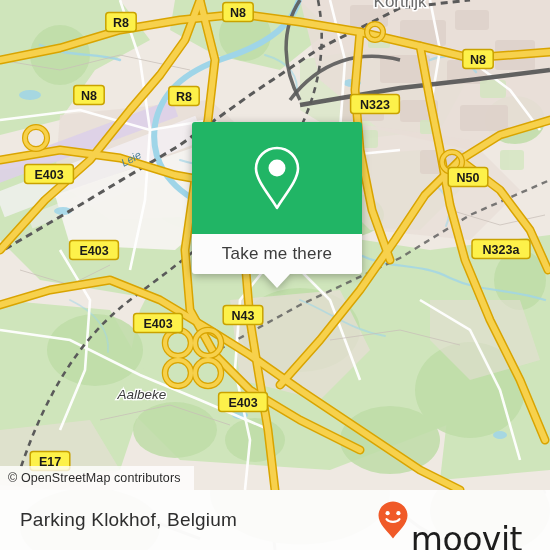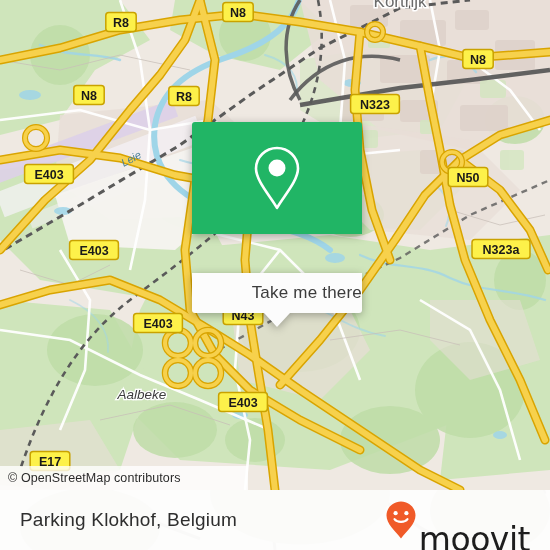--- a/index.html
+++ b/index.html
@@ -12,21 +12,21 @@
 
   
   .map{
     position:absolute;left:0;top:0;width:550px;height:490px;
     overflow:hidden;background:#f0abfc;
   }
   .map-svg{position:absolute;left:0;top:0;}
 
   
   .attrib{
-    position:absolute;left:0;top:466px;width:248px;height:24px;
+    position:absolute;left:0;top:466px;width:194px;height:24px;
     background:rgba(255,255,255,.78);
     display:flex;align-items:center;
     z-index:40;
   }
   .attrib span{
     font-size:12.5px;color:#2b2b2b;padding-left:8px;letter-spacing:.1px;
     white-space:nowrap;
   }
 
   
@@ -34,23 +34,22 @@
     position:absolute;left:192px;top:122px;width:170px;
     z-index:60;
     filter:drop-shadow(0 2px 4px rgba(0,0,0,.30));
   }
   .popup-top{
     height:112px;border-radius:3px 3px 0 0;
     display:flex;align-items:center;justify-content:center;
   }
   .popup-bottom{
     background:#fcfcfc;height:40px;border-radius:0 0 3px 3px;
-    display:flex;align-items:center;justify-content:flex-end;
+    display:flex;align-items:center;justify-content:center;
     position:relative;
-    margin-top:39px;
   }
   .popup-bottom span{
     font-size:17px;color:#3c3c3c;letter-spacing:.2px;
   }
   .popup-tail{
     position:absolute;left:50%;top:100%;margin-left:-13px;
     width:0;height:0;
     border-left:13px solid transparent;
     border-right:13px solid transparent;
     border-top:14px solid #fcfcfc;
@@ -63,21 +62,21 @@
     background:#ffffff;overflow:hidden;
   }
   .footer-wash{
     position:absolute;left:0;top:-490px;width:550px;height:550px;
     opacity:.17;filter:saturate(.55);
     pointer-events:none;
   }
   .footer-inner{
     position:relative;z-index:5;width:100%;height:100%;
     display:flex;align-items:center;justify-content:space-between;
-    padding:0 20px 0 20px;box-sizing:border-box;
+    padding:0 28px 0 20px;box-sizing:border-box;
   }
   .footer-title{font-size:19px;color:#2e2e2e;letter-spacing:.2px;}
   .brand{display:flex;align-items:center;gap:2px;}
   .brand-word{
     font-size:33px;color:#1d1d1d;letter-spacing:-.5px;
     font-family:"DejaVu Sans","Liberation Sans",sans-serif;
     line-height:1;position:relative;top:1px;
   }
 </style>
 </head>

